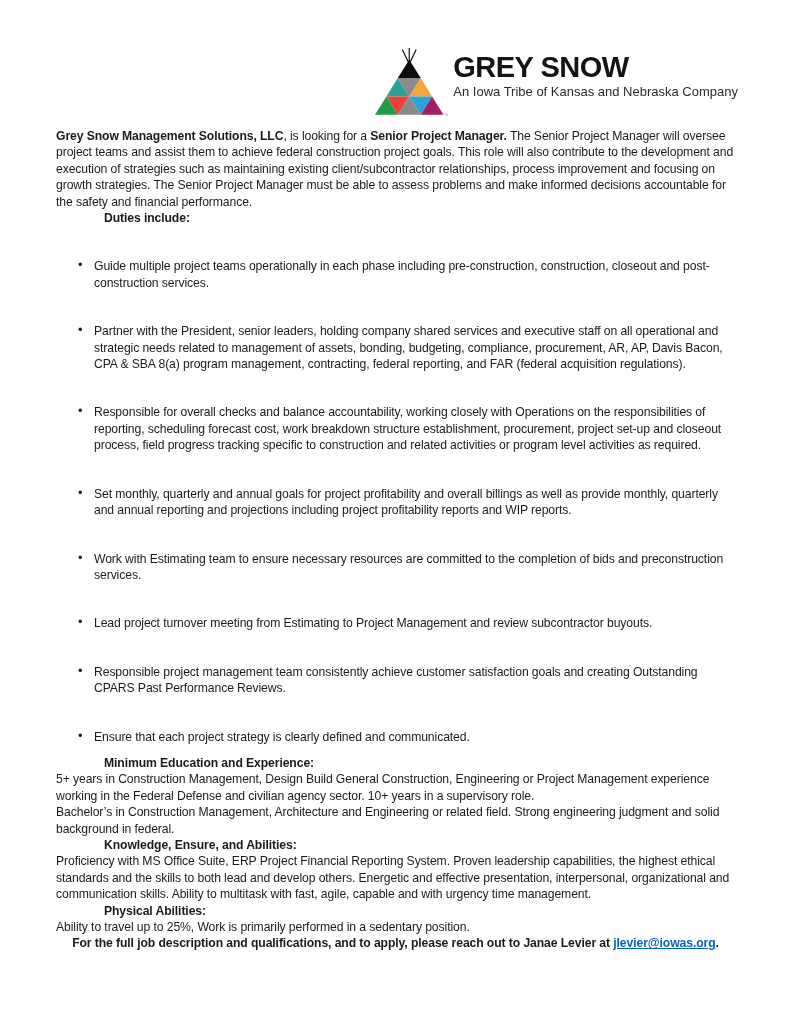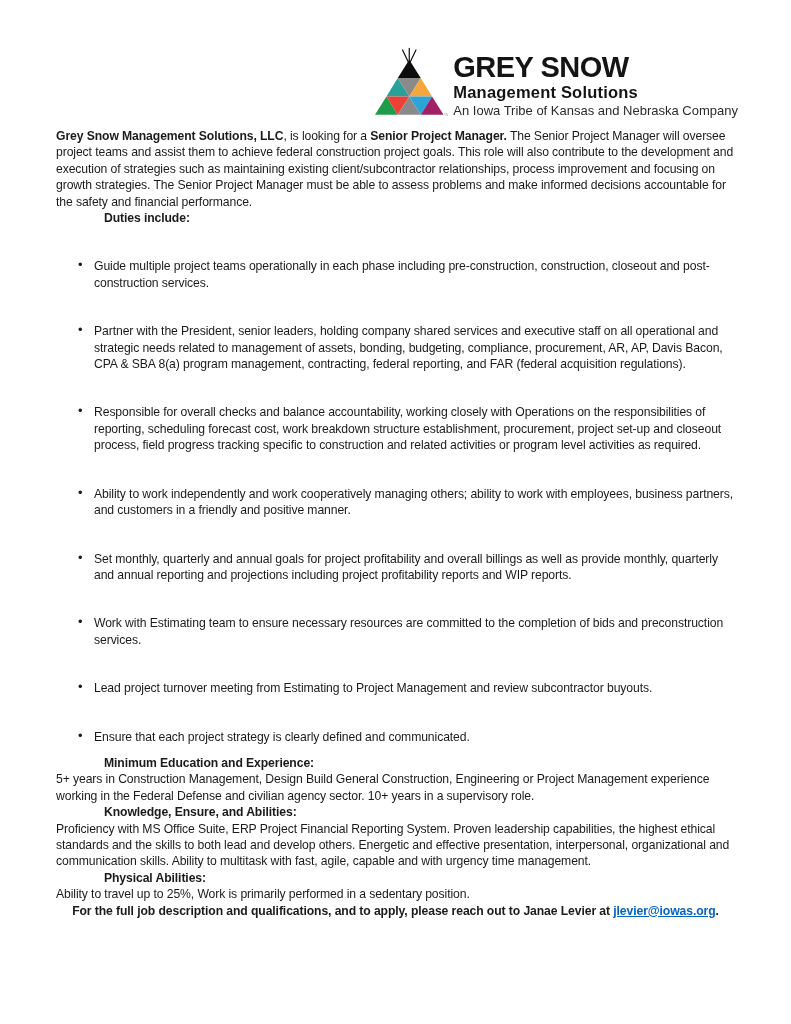--- a/index.html
+++ b/index.html
@@ -46,43 +46,43 @@
       <polygon points="19.4,65.3 4,90 34.6,90" fill="#1f9c49"></polygon>
       <polygon points="19.4,65.3 50,65.3 34.6,90" fill="#ee4036"></polygon>
       <polygon points="50,65.3 34.6,90 65.4,90" fill="#8a8a8a"></polygon>
       <polygon points="50,65.3 80.6,65.3 65.4,90" fill="#2da4d8"></polygon>
       <polygon points="80.6,65.3 65.4,90 96,90" fill="#a02065"></polygon>
 
       <text x="96.5" y="91" font-size="4.5" fill="#9b9b9b">TM</text>
     </svg>
     <div class="logo-text">
       <div class="logo-title">GREY SNOW</div>
-      <div class="logo-subtitle">Management Solutions</div>
       <div class="logo-tagline">An Iowa Tribe of Kansas and Nebraska Company</div>
     </div>
   </header>
 
   <main class="content">
 
     <p class="intro"><strong>Grey Snow Management Solutions, LLC</strong><span>, is looking for a </span><strong>Senior Project Manager.</strong><span> The Senior Project Manager will oversee project teams and assist them to achieve federal construction project goals. This role will also contribute to the development and execution of strategies such as maintaining existing client/subcontractor relationships, process improvement and focusing on growth strategies. The Senior Project Manager must be able to assess problems and make informed decisions accountable for the safety and financial performance.</span></p>
 
     <h3>Duties include:</h3>
     <ul class="duties-list">
       <li>Guide multiple project teams operationally in each phase including pre-construction, construction, closeout and post-construction services.</li>
       <li>Partner with the President, senior leaders, holding company shared services and executive staff on all operational and strategic needs related to management of assets, bonding, budgeting, compliance, procurement, AR, AP, Davis Bacon, CPA &amp; SBA 8(a) program management, contracting, federal reporting, and FAR (federal acquisition regulations).</li>
       <li>Responsible for overall checks and balance accountability, working closely with Operations on the responsibilities of reporting, scheduling forecast cost, work breakdown structure establishment, procurement, project set-up and closeout process, field progress tracking specific to construction and related activities or program level activities as required.</li>
-      <li>Ability to work independently and work cooperatively managing others; ability to work with employees, business partners, and customers in a friendly and positive manner.</li>
       <li>Set monthly, quarterly and annual goals for project profitability and overall billings as well as provide monthly, quarterly and annual reporting and projections including project profitability reports and WIP reports.</li>
       <li>Work with Estimating team to ensure necessary resources are committed to the completion of bids and preconstruction services.</li>
       <li>Lead project turnover meeting from Estimating to Project Management and review subcontractor buyouts.</li>
+      <li>Responsible project management team consistently achieve customer satisfaction goals and creating Outstanding CPARS Past Performance Reviews.</li>
       <li>Ensure that each project strategy is clearly defined and communicated.</li>
     </ul>
 
     <h3>Minimum Education and Experience:</h3>
     <p>5+ years in Construction Management, Design Build General Construction, Engineering or Project Management experience working in the Federal Defense and civilian agency sector. 10+ years in a supervisory role.</p>
+    <p>Bachelor’s in Construction Management, Architecture and Engineering or related field.  Strong engineering judgment and solid background in federal.</p>
 
     <h3>Knowledge, Ensure, and Abilities:</h3>
     <p>Proficiency with MS Office Suite, ERP Project Financial Reporting System. Proven leadership capabilities, the highest ethical standards and the skills to both lead and develop others. Energetic and effective presentation, interpersonal, organizational and communication skills. Ability to multitask with fast, agile, capable and with urgency time management.</p>
 
     <h3>Physical Abilities:</h3>
     <p>Ability to travel up to 25%, Work is primarily performed in a sedentary position.</p>
 
     <p class="footer-line"><span>For the full job description and qualifications, and to apply, please reach out to Janae Levier at </span><a class="email">jlevier@iowas.org</a><span>.</span></p>
 
   </main>

